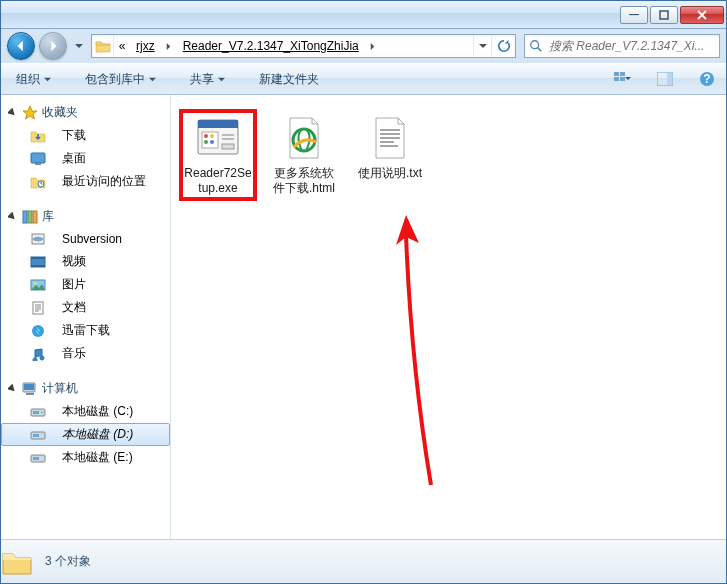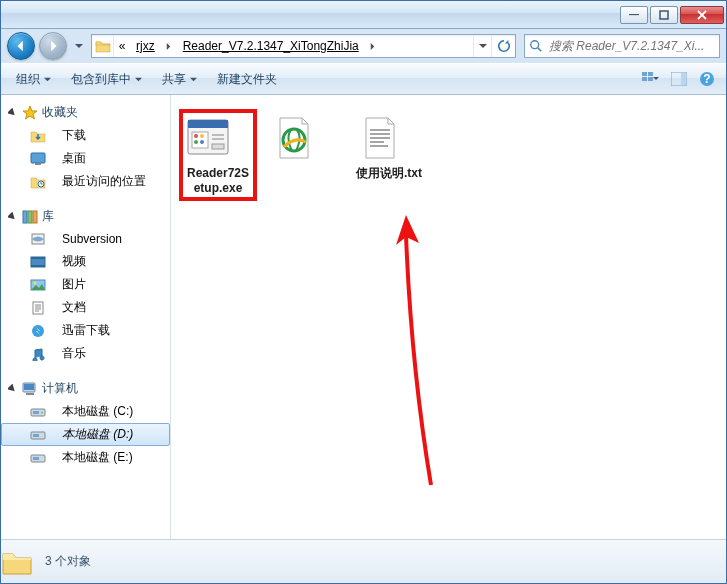--- a/index.html
+++ b/index.html
@@ -71,21 +71,21 @@
     box-shadow: inset 0 1px 2px rgba(0,0,0,0.08);
   }
   .searchbox .sicon{width:22px;display:flex;align-items:center;justify-content:center;}
   .searchbox input{flex:1;border:none;outline:none;font-style:italic;color:#7a7a7a;height:16px;padding:0 2px;white-space:nowrap;overflow:hidden;text-overflow:ellipsis;}
 
   
   .toolbar {
     height:32px;
     background: linear-gradient(to bottom,#f7fbff 0%,#e4eef8 45%,#d4e3f1 46%,#e2eef9 100%);
     border-top:1px solid #fff; border-bottom:1px solid #a7bed5;
-    display:flex; align-items:center; padding:0 6px; gap:2px;
+    display:flex; align-items:center; padding:0 6px; gap:16px;
   }
   .tbtn { height:24px; padding:0 8px; display:flex;align-items:center;gap:4px; color:#1a3e5e; cursor:default; border:1px solid transparent; border-radius:2px;}
   .tbtn .dd{width:7px;height:7px;}
   .toolbar .spacer{flex:1;}
   .tool-icon{width:26px;height:24px;display:flex;align-items:center;justify-content:center;cursor:default;border:1px solid transparent;border-radius:2px;}
 
   
   .body { flex:1; display:flex; min-height:0;}
   .sidebar {
     width:170px; background:#fff; border-right:1px solid #d9e3ec;
@@ -100,22 +100,22 @@
   .sb-item.selected{background:linear-gradient(to bottom,#ebf4fd,#cfe5fa);border:1px solid #84acdd;border-radius:2px;font-style:italic;}
   .sb-item .iicon{width:16px;height:16px;display:flex;align-items:center;justify-content:center;}
   .group-gap{height:12px;}
 
   .content {
     flex:1; background:#fff; position:relative;
     padding:14px 8px;
     display:flex; align-items:flex-start; gap:8px;
   }
   .file {
-    width:78px; display:flex; flex-direction:column; align-items:flex-start; gap:4px;
-    padding:4px; cursor:default; border:1px solid transparent;font-weight:bold;
+    width:78px; display:flex; flex-direction:column; align-items:center; gap:4px;
+    padding:4px; cursor:default; border:1px solid transparent;
   }
   .file.highlighted{border:4px solid #e11; padding:1px;}
   .file .ficon{width:48px;height:48px;display:flex;align-items:center;justify-content:center;}
   .file .flabel{text-align:center;word-break:break-all;line-height:1.25;color:#202020;}
 
   
   .arrow-svg{position:absolute;left:200px;top:110px;width:100px;height:300px;pointer-events:none;}
 
   
   .statusbar{
@@ -448,20 +448,21 @@
       <div class="file">
         <div class="ficon">
           <svg width="48" height="48" viewBox="0 0 48 48">
             <path d="M10 4 h22 l6 6 v34 h-28 Z" fill="#fff" stroke="#aaa"></path>
             <path d="M32 4 v6 h6" fill="none" stroke="#aaa"></path>
             <circle cx="24" cy="26" r="11" fill="none" stroke="#2a9a4a" stroke-width="3"></circle>
             <path d="M22 15 Q15 22 22 37 M26 15 Q33 22 26 37" fill="none" stroke="#2a9a4a" stroke-width="2"></path>
             <path d="M14 33 Q24 22 36 28" fill="none" stroke="#f0b020" stroke-width="3"></path>
           </svg>
         </div>
+        <div class="flabel">更多系统软件下载.html</div>
       </div>
       <div class="file">
         <div class="ficon">
           <svg width="48" height="48" viewBox="0 0 48 48">
             <path d="M10 4 h22 l6 6 v34 h-28 Z" fill="#fff" stroke="#aaa"></path>
             <path d="M32 4 v6 h6" fill="none" stroke="#aaa"></path>
             <path d="M14 16 h20 M14 20 h20 M14 24 h20 M14 28 h14 M14 32 h18" stroke="#888" stroke-width="1.5"></path>
           </svg>
         </div>
         <div class="flabel">使用说明.txt</div>

